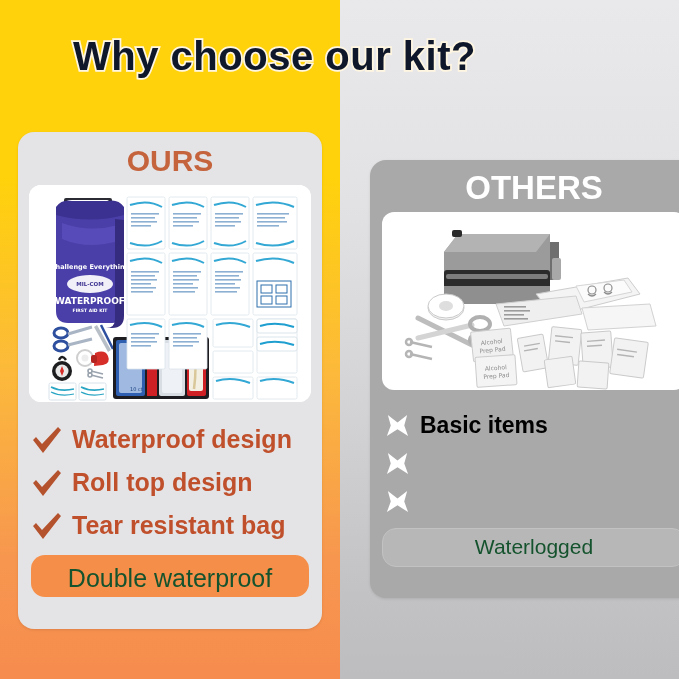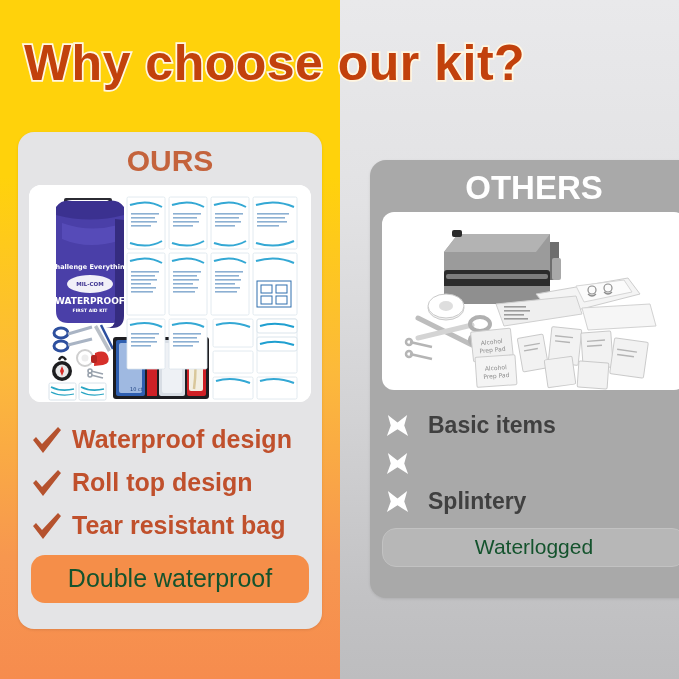--- a/index.html
+++ b/index.html
@@ -31,24 +31,24 @@
     width: 339px; height: 679px;
     background: linear-gradient(180deg, #E9E9EB 0%, #E2E2E4 30%, #D2D2D4 62%, #C2C2C4 88%, #BDBDBF 100%);
   }
 
   
   .headline {
     position: absolute;
     left: 0; top: 34px;
     width: 549px;
     text-align: center;
-    font-size: 50px;
+    font-size: 40px;
     font-weight: bold;
     letter-spacing: 0.5px;
-    color: #c2410c;
+    color: #0f172a;
     -webkit-text-stroke: 3.5px #FFF6E2;
     paint-order: stroke fill;
     white-space: nowrap;
   }
 
   
   .panel {
     position: absolute;
     border-radius: 16px;
   }
@@ -123,35 +123,34 @@
 
   .feature-label {
     font-weight: bold;
   }
   .features-ours .feature-label {
     font-size: 25px;
     color: #C0502C;
   }
   .features-others .feature-label {
     font-size: 23px;
-    color: #404040;
-    margin-left: 8px;
+    color: #000000;
   }
 
   
   .pill {
     display: block;
     text-align: center;
     font-weight: normal;
     border-radius: 14px;
     color: #14532d;
   }
   .pill-ours {
     margin: 8px 13px 0 13px;
-    padding: 9px 0 10px 0;
+    padding: 9px 0 4px 0;
     font-size: 25px;
     background: #F58E49;
   }
   .pill-others {
     margin: 8px 12px 0 12px;
     padding: 6px 0 7px 0;
     font-size: 21px;
     background: #B7B7B7;
     border: 1px solid #C2C2C2;
   }
@@ -468,20 +467,19 @@
       </li>
       <li class="feature">
         <svg class="mark" viewBox="0 0 28 28">
           <path d="M4 3 L14 11 L24 3 L21 14 L25 25 L14 18 L3 25 L7 14 Z" fill="#FFFFFF"></path>
         </svg>
       </li>
       <li class="feature">
         <svg class="mark" viewBox="0 0 28 28">
           <path d="M4 3 L14 11 L24 3 L21 14 L25 25 L14 18 L3 25 L7 14 Z" fill="#FFFFFF"></path>
         </svg>
-        <span class="feature-label">Splintery</span>
       </li>
     </ul>
 
     <div class="pill pill-others">Waterlogged</div>
   </div>
 
 </div>
 
 </body></html>

